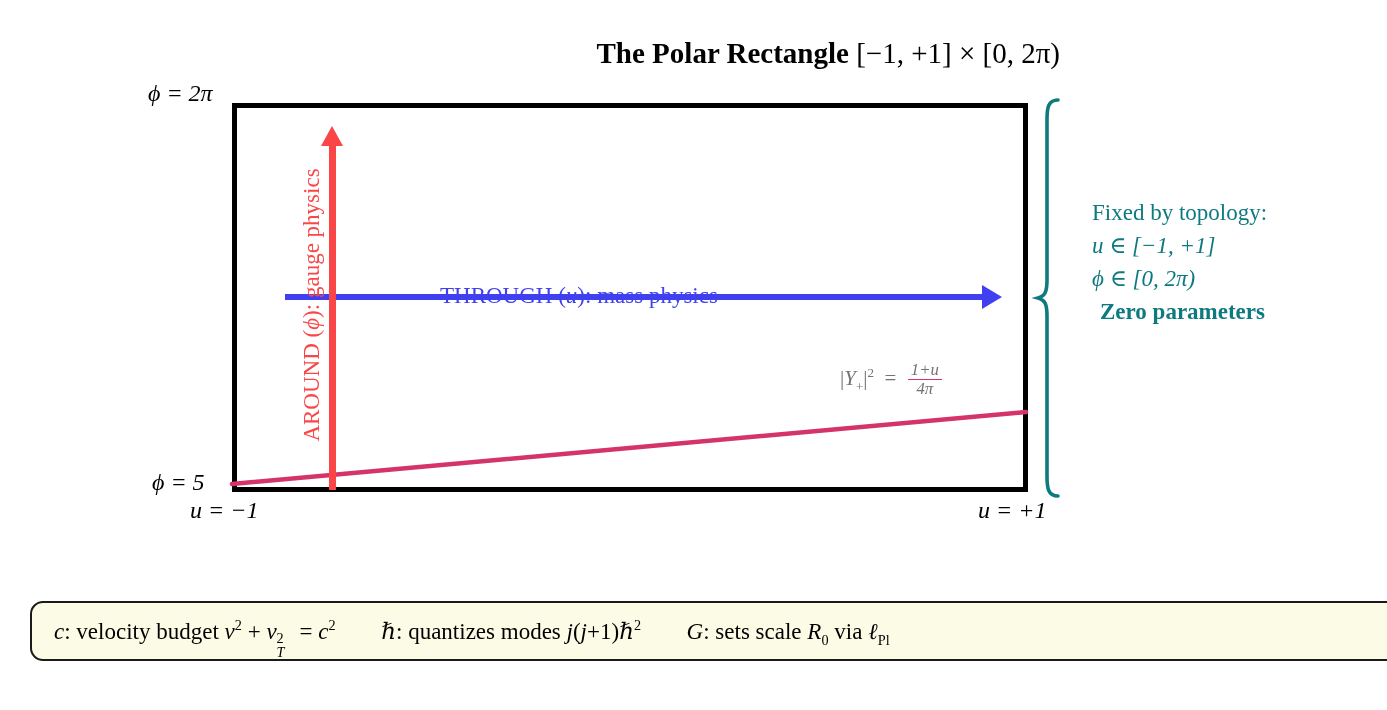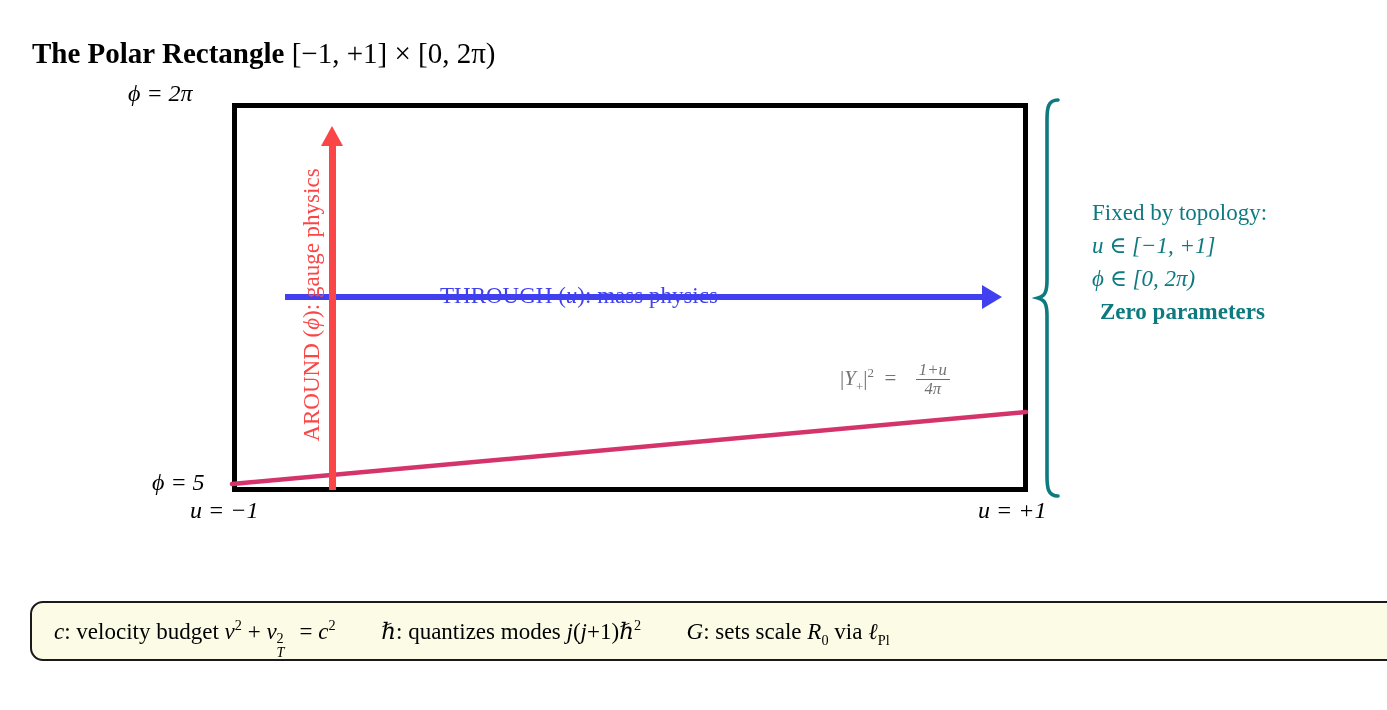--- a/index.html
+++ b/index.html
@@ -15,25 +15,24 @@
     font-family: "Liberation Serif", "DejaVu Serif", serif;
     color: #000000;
   }
 
   
   #diagram-title {
     position: absolute;
     left: 0;
     top: 36px;
     width: 1060px;
-    text-align: left;
+    text-align: right;
     font-size: 29px;
     line-height: 1.2;
     white-space: nowrap;
-    padding-left: 32px;
   }
   #diagram-title .tt-bold { font-weight: bold; }
   #diagram-title .tt-math { font-style: normal; }
 
   
   #polar-rectangle {
     position: absolute;
     left: 232px;
     top: 103px;
     width: 796px;
@@ -43,21 +42,21 @@
     background: #ffffff;
   }
 
   
   .axis-label {
     position: absolute;
     font-size: 24px;
     white-space: nowrap;
     color: #000000;
   }
-  #label-phi-2pi { left: 128px;  top: 80px; text-align: center; }
+  #label-phi-2pi { left: 148px;  top: 80px; text-align: center; }
   #label-phi-0   { left: 152px;  top: 469px; }
   #label-u-minus { left: 190px;  top: 497px; }
   #label-u-plus  { left: 978px;  top: 497px; }
 
   
   #through-arrow-line {
     position: absolute;
     left: 285px;
     top: 294px;
     width: 700px;
@@ -130,21 +129,21 @@
     font-size: 21px;
     color: #737373;
     white-space: nowrap;
   }
   .frac {
     display: inline-block;
     vertical-align: middle;
     text-align: center;
     font-size: 0.80em;
     line-height: 1.08;
-    margin: 0 9px;
+    margin: 0 1px;
     position: relative;
     top: -1px;
   }
   .frac .num { display: block; padding: 0 3px; }
   .frac .den { display: block; padding: 0 3px; border-top: 1.3px solid #d4336b; }
 
   
   #topology-brace {
     position: absolute;
     left: 1036px;

